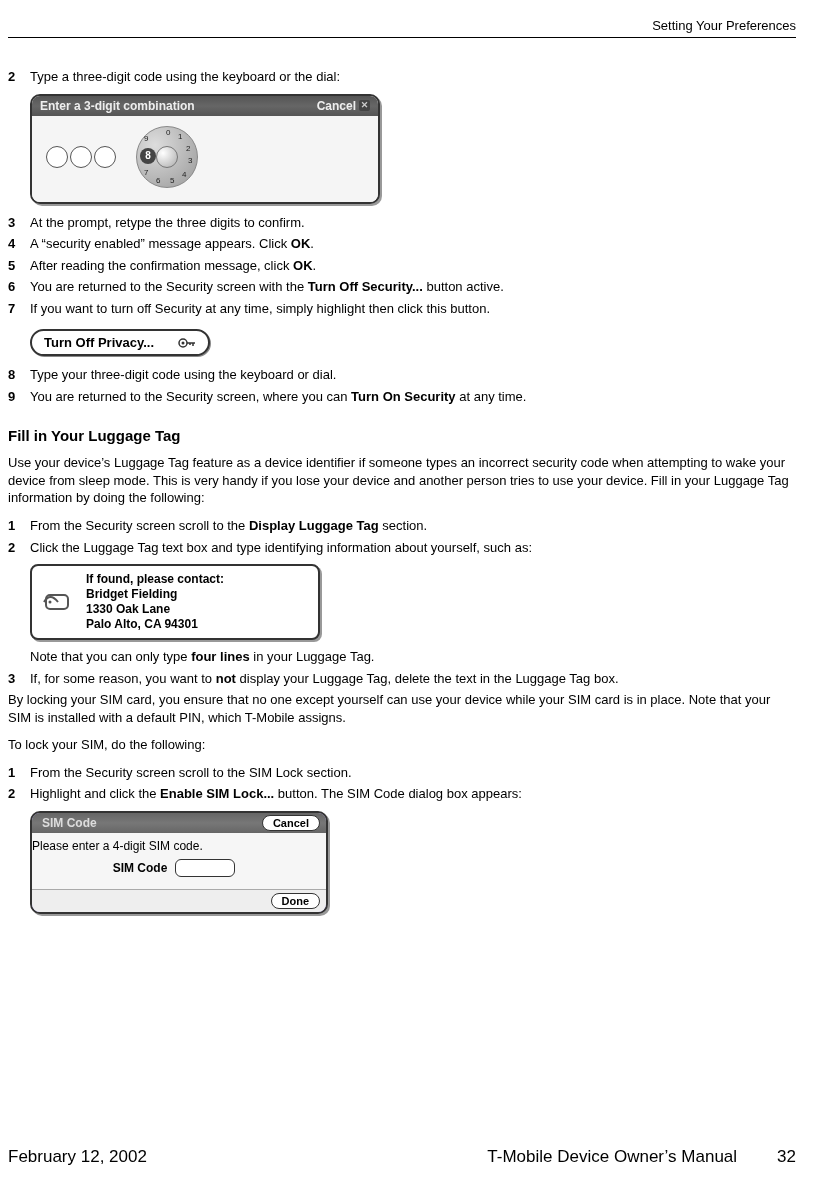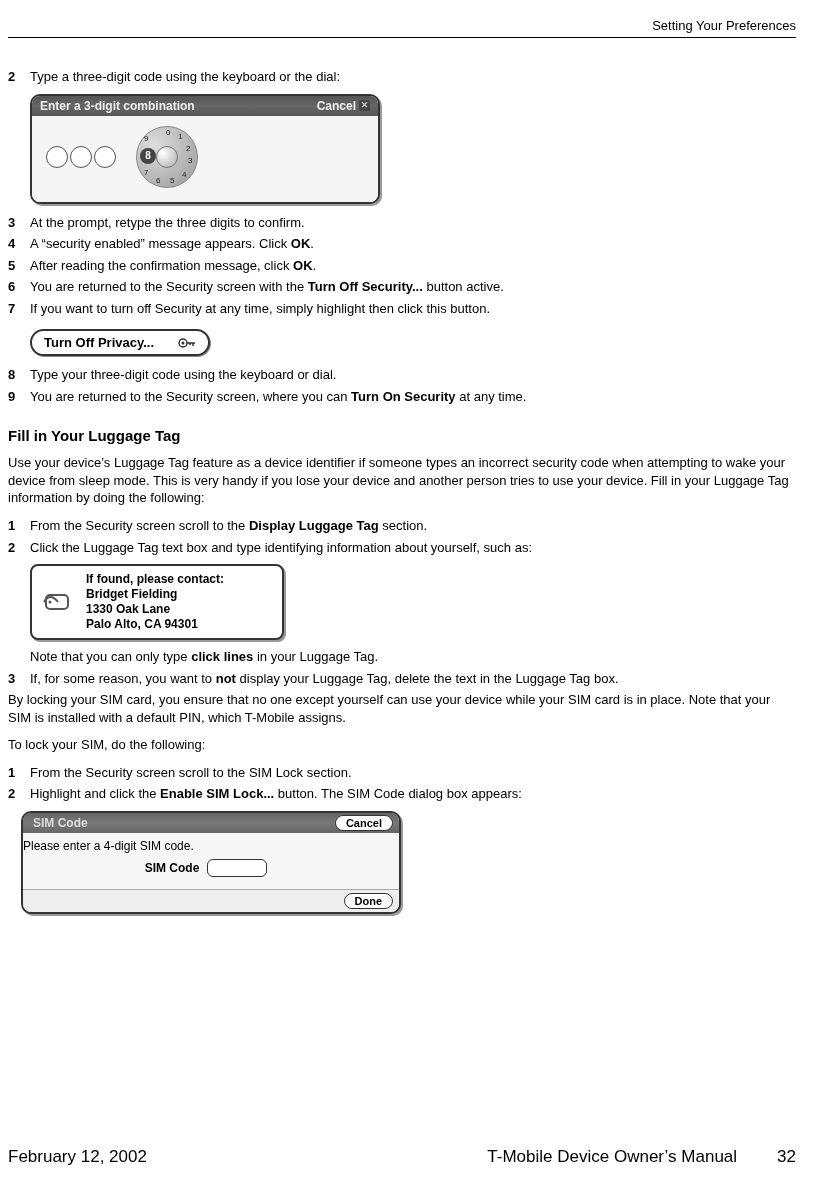--- a/index.html
+++ b/index.html
@@ -150,21 +150,21 @@
     box-shadow: 1px 1px 0 #888;
   }
   .key-icon {
     width: 18px; height: 14px;
     position: relative;
   }
 
   
   .luggage-box {
     margin: 8px 0 8px 22px;
-    width: 254px;
+    width: 290px;
     border: 2px solid #333;
     border-radius: 8px;
     background: #fff;
     box-shadow: 2px 2px 0 #999;
     display: flex;
     align-items: center;
     padding: 6px 10px;
     gap: 10px;
   }
   .luggage-icon {
@@ -173,22 +173,22 @@
   }
   .luggage-text {
     font-family: Arial, sans-serif;
     font-weight: bold;
     font-size: 12px;
     line-height: 1.25;
   }
 
   
   .sim-dialog {
-    margin: 8px 0 0 13px;
-    width: 380px;
+    margin: 8px 0 0 22px;
+    width: 298px;
     border: 2px solid #333;
     border-radius: 10px;
     background: #c4b5fd;
     box-shadow: 2px 2px 0 #999;
     overflow: hidden;
   }
   .sim-dialog .titlebar {
     display: flex;
     justify-content: space-between;
     align-items: center;
@@ -378,21 +378,21 @@
         </svg>
     </div>
     <div class="luggage-text">
       <div>If found, please contact:</div>
       <div>Bridget Fielding</div>
       <div>1330 Oak Lane</div>
       <div>Palo Alto, CA 94301</div>
     </div>
   </div>
 
-  <div class="note-text"><span>Note that you can only type </span><span class="bold">click lines</span><span> in your Luggage Tag.</span></div>
+  <div class="note-text"><span>Note that you can only type </span><span class="bold">four lines</span><span> in your Luggage Tag.</span></div>
 
   <div class="step-row">
     <div class="step-num">3</div>
     <div class="step-text"><span>If, for some reason, you want to </span><span class="bold">not</span><span> display your Luggage Tag, delete the text in the Luggage Tag box.</span></div>
   </div>
 
   
   <div class="para">By locking your SIM card, you ensure that no one except yourself can use your device while your SIM card is in place. Note that your SIM is installed with a default PIN, which T-Mobile assigns.</div>
   <div class="para">To lock your SIM, do the following:</div>
 

